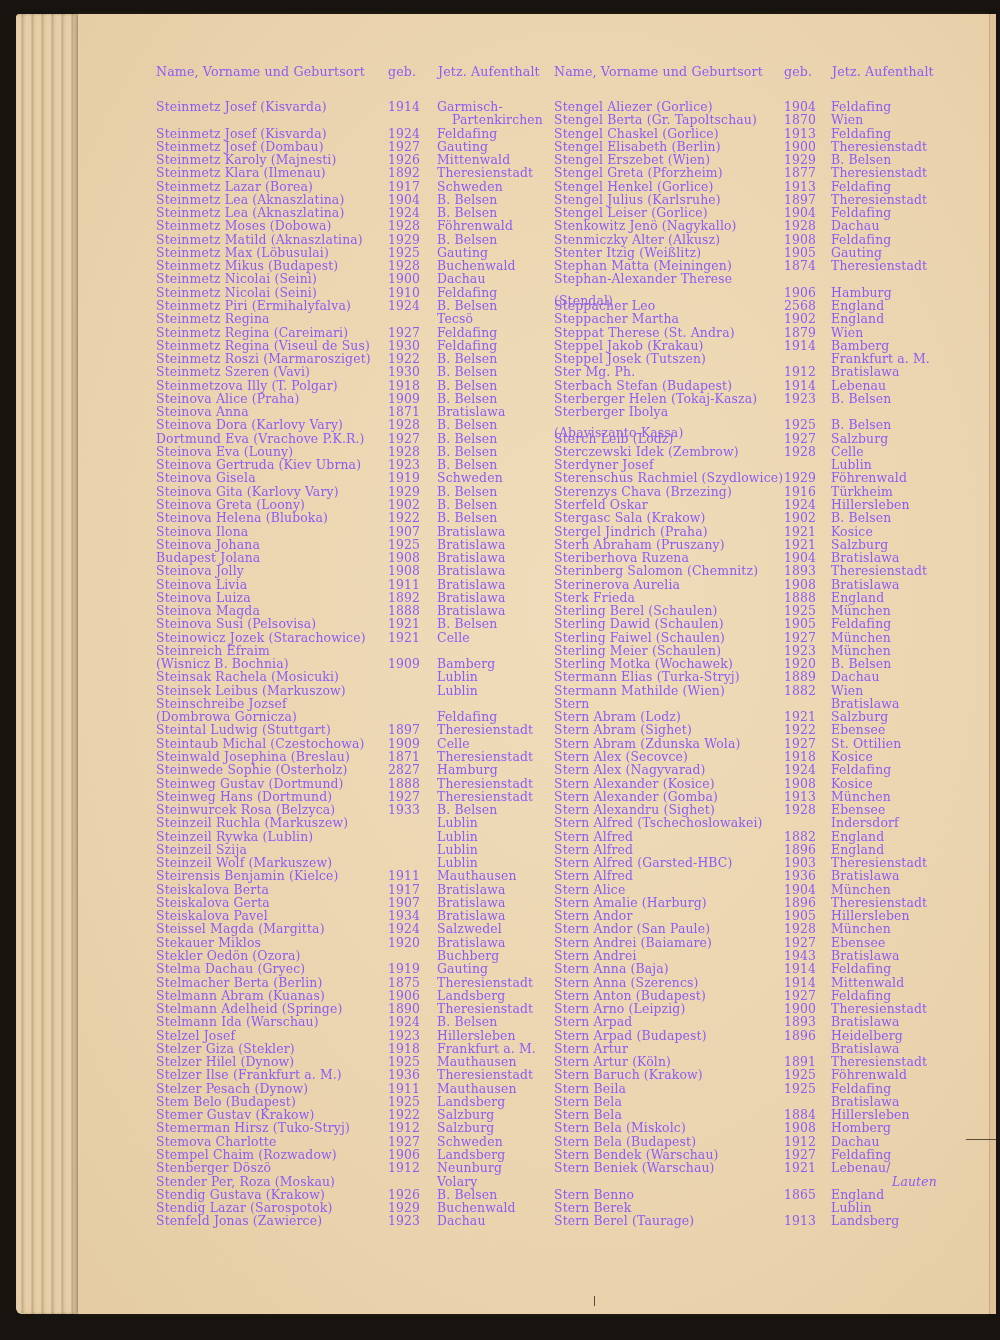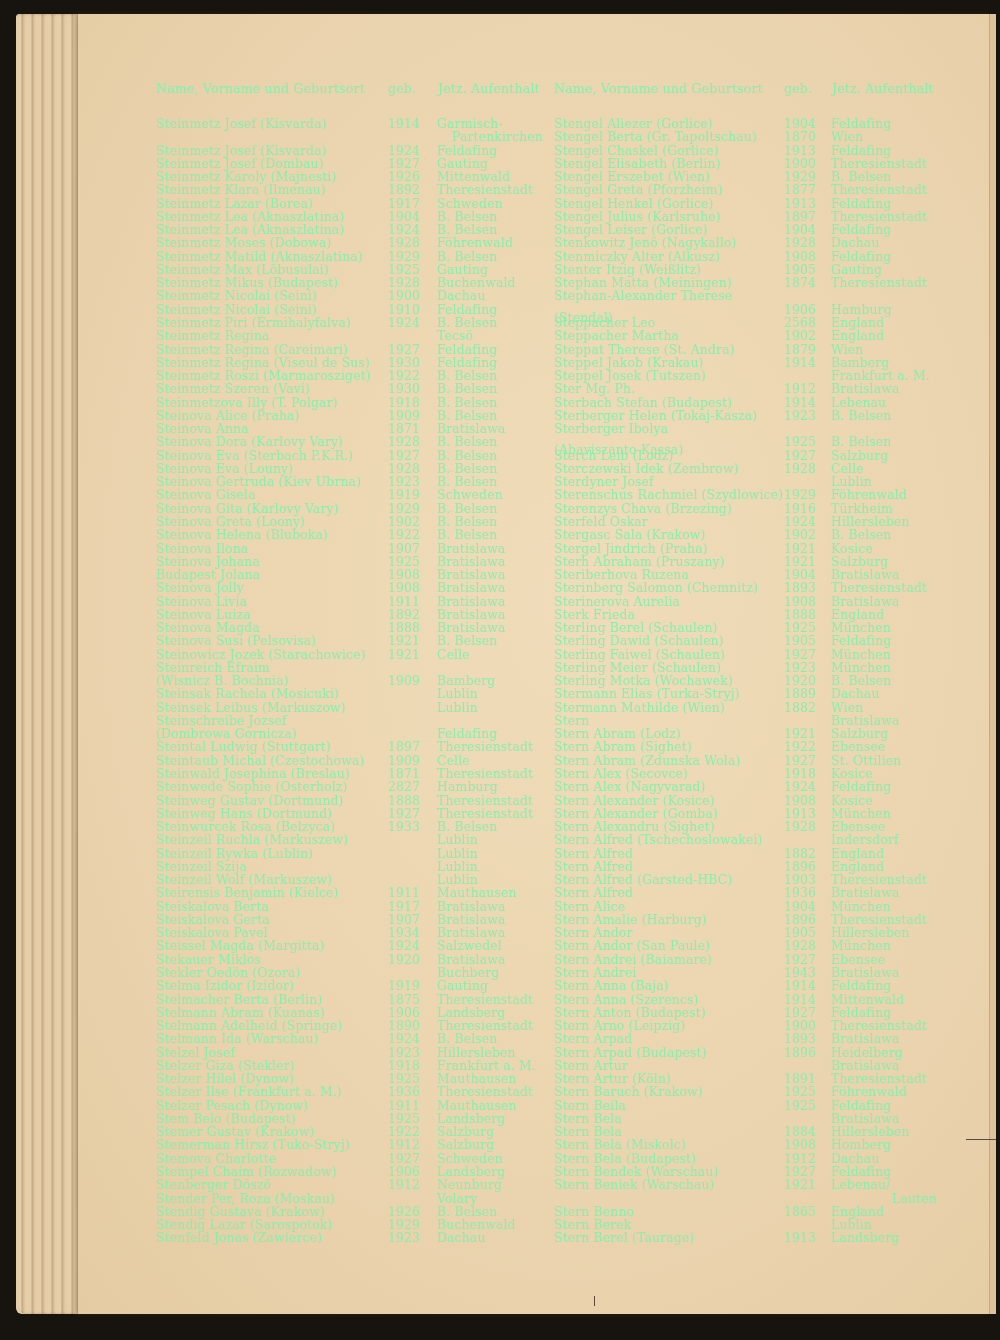--- a/index.html
+++ b/index.html
@@ -22,21 +22,21 @@
   .page {
     position: absolute; left: 78px; top: 14px; width: 912px; height: 1300px;
     background: radial-gradient(ellipse at 55% 45%, #f0dcba 0%, #ebd5b0 55%, #e4cba3 100%);
     box-shadow: -2px 0 4px rgba(80,60,30,.4);
   }
   .right-edge {
     position: absolute; right: 4px; top: 14px; width: 6px; height: 1300px;
     background: #dfc29a; border-left: 1px solid #c9a97f;
   }
   .col {
-    position: absolute; top: 81px; color: #86efac;
+    position: absolute; top: 64px; color: #8b5cf6;
     font-size: 12.4px; letter-spacing: 0.15px;
   }
   .col-left { left: 156px; width: 390px; }
   .col-right { left: 554px; width: 390px; }
   .hdr { position: relative; height: 36px; font-size: 12.6px; }
   .hdr span { position: absolute; top: 0; white-space: nowrap; }
   .row { position: relative; height: 13.28px; line-height: 13.28px; white-space: nowrap; }
   .row .n { position: absolute; left: 0; }
   .row .y { position: absolute; }
   .row .p { position: absolute; }
@@ -47,21 +47,21 @@
   .col-left .row .y { left: 232px; }
   .col-left .row .p { left: 281px; }
   .col-left .row.indent .n { right: 174px; }
   .col-right .hdr .h-name, .col-right .row .n { left: 0; }
   .col-right .hdr .h-year { left: 230px; }
   .col-right .hdr .h-place { left: 278px; }
   .col-right .row .y { left: 230px; }
   .col-right .row .p { left: 277px; }
   .col-right .row.indent .n { right: 174px; margin-top: 8px; }
   .row.cont .p { left: 296px; }
-  .col-right .row.cont .p { left: 338px; }
+  .col-right .row.cont .p { left: 338px; font-style: italic; }
   .mark { position: absolute; background: #5a4a3a; }
 </style>
 </head>
 <body>
 
 <div class="page-block"></div>
 <div class="page-edges"></div>
 <div class="page"></div>
 <div class="right-edge"></div>
 
@@ -191,21 +191,21 @@
         <span class="n">Steinova Anna</span>
         <span class="y">1871</span>
         <span class="p">Bratislawa</span>
       </div>
       <div class="row">
         <span class="n">Steinova Dora (Karlovy Vary)</span>
         <span class="y">1928</span>
         <span class="p">B. Belsen</span>
       </div>
       <div class="row">
-        <span class="n">Steinova Eva (Sterbach P.K.R.)</span>
+        <span class="n">Dortmund Eva (Vrachove P.K.R.)</span>
         <span class="y">1927</span>
         <span class="p">B. Belsen</span>
       </div>
       <div class="row">
         <span class="n">Steinova Eva (Louny)</span>
         <span class="y">1928</span>
         <span class="p">B. Belsen</span>
       </div>
       <div class="row">
         <span class="n">Steinova Gertruda (Kiev Ubrna)</span>
@@ -391,21 +391,21 @@
         <span class="n">Stekauer Miklos</span>
         <span class="y">1920</span>
         <span class="p">Bratislawa</span>
       </div>
       <div class="row">
         <span class="n">Stekler Oedön (Ozora)</span>
         <span class="y"></span>
         <span class="p">Buchberg</span>
       </div>
       <div class="row">
-        <span class="n">Stelma Izidor (Izidor)</span>
+        <span class="n">Stelma Dachau (Gryec)</span>
         <span class="y">1919</span>
         <span class="p">Gauting</span>
       </div>
       <div class="row">
         <span class="n">Stelmacher Berta (Berlin)</span>
         <span class="y">1875</span>
         <span class="p">Theresienstadt</span>
       </div>
       <div class="row">
         <span class="n">Stelmann Abram (Kuanas)</span>

